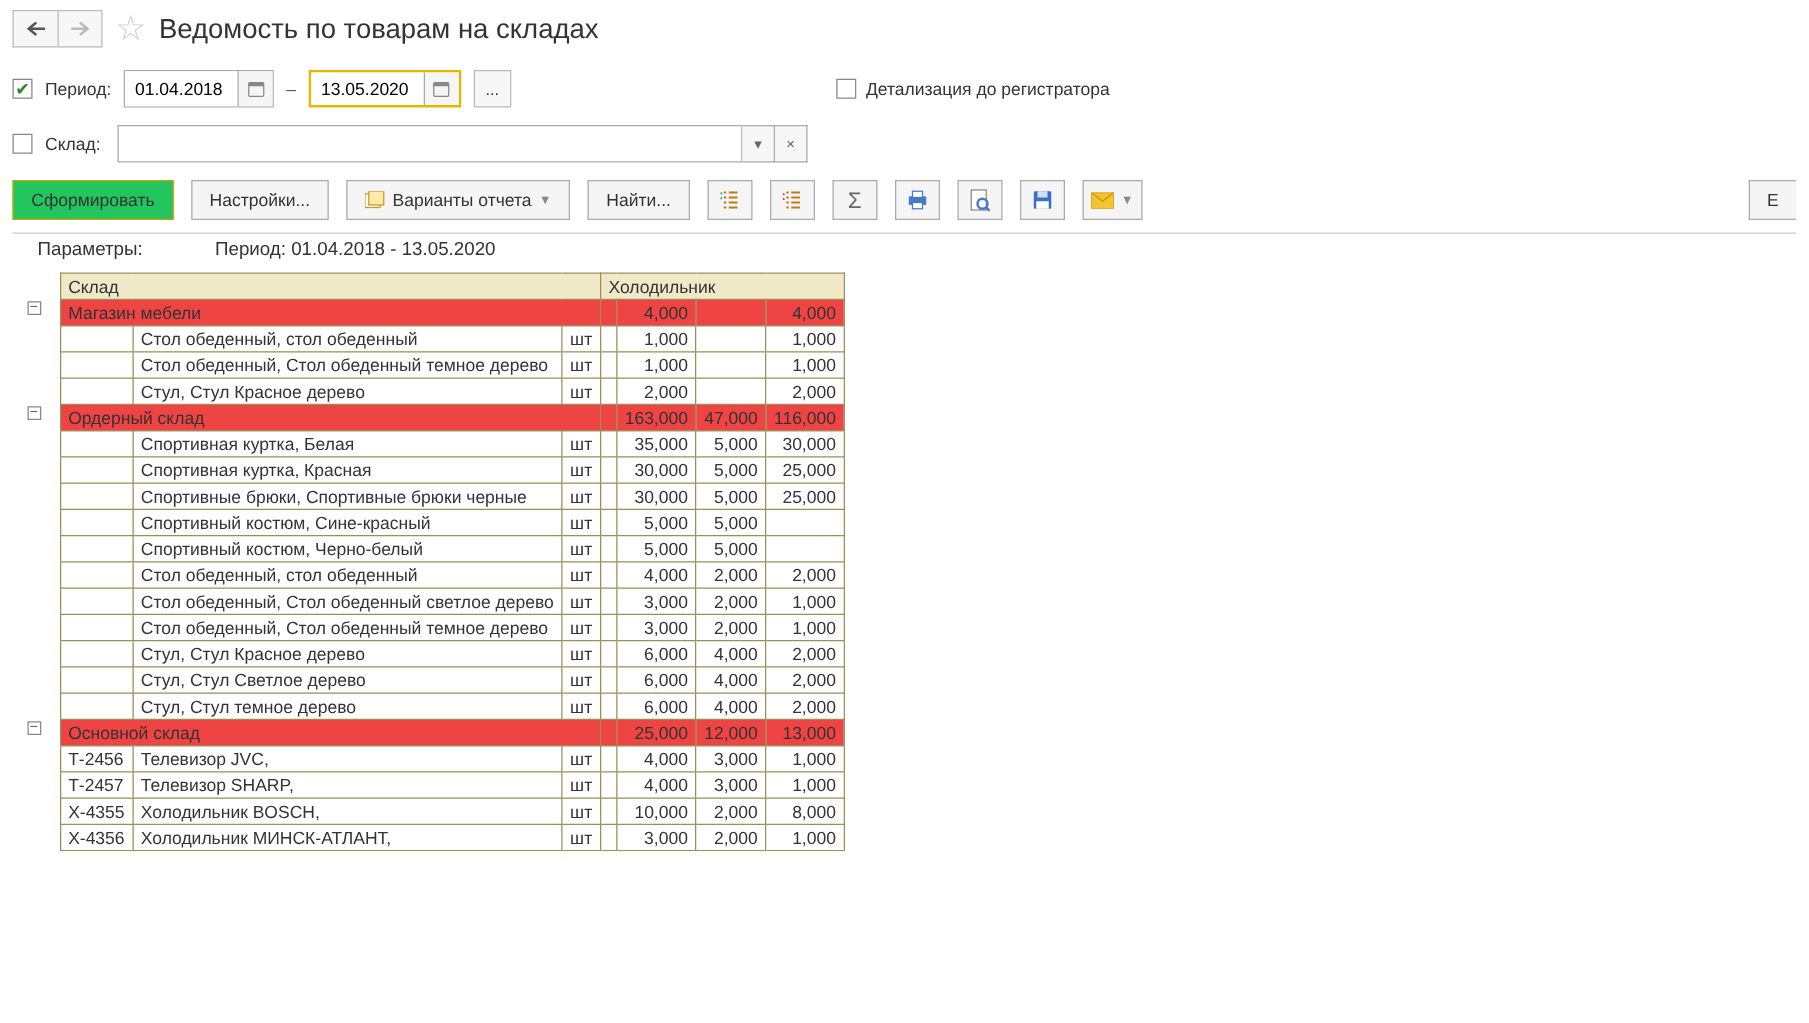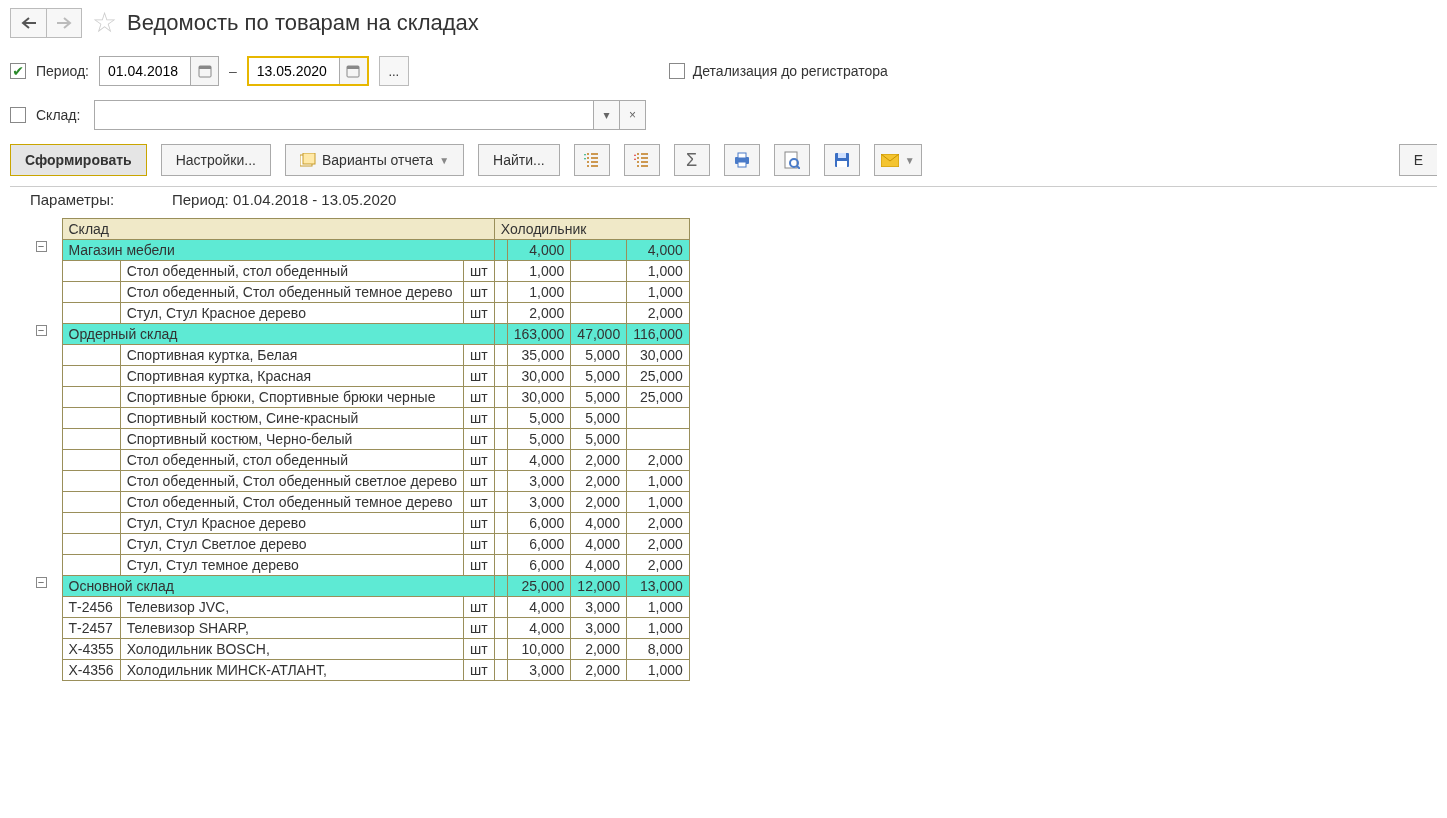--- a/index.html
+++ b/index.html
@@ -19,31 +19,31 @@
 .datebox input{border:none;outline:none;height:100%;padding:0 8px;width:90px;font-size:14px}
 .datebox .cal{width:28px;height:100%;border-left:1px solid #aaa;display:flex;align-items:center;justify-content:center;color:#777;background:#f5f5f5}
 .sep{font-size:14px;color:#555}
 .sqbtn{width:30px;height:30px;border:1px solid #bbb;background:#f7f7f7;display:flex;align-items:center;justify-content:center;cursor:pointer}
 .combo{display:flex;height:30px}
 .combo input{border:1px solid #aaa;width:500px;padding:0 6px;outline:none}
 .combo .drop,.combo .clr{width:26px;border:1px solid #aaa;border-left:none;display:flex;align-items:center;justify-content:center;background:#f7f7f7;color:#666;font-size:12px}
 .detail{display:flex;align-items:center;gap:8px;margin-left:250px}
 .toolbar{display:flex;align-items:center;gap:14px;margin-bottom:10px}
 .btn{height:32px;border:1px solid #aaa;background:#f5f5f5;padding:0 14px;display:inline-flex;align-items:center;gap:6px;cursor:pointer;font-size:14px}
-.btn.primary{background:#e5e5e5;border-color:#c9a500;font-weight:bold}
+.btn.primary{background:#22c55e;border-color:#c9a500;font-weight:normal}
 .btn.icon{width:36px;padding:0;justify-content:center}
 .btn .dd{font-size:10px;color:#888}
 .flex-spacer{flex:1}
 .report{border-top:1px solid #ccc;padding-top:4px}
 .params{font-size:15px;margin:0 0 10px 20px;display:flex;gap:32px}
 .params .plbl{width:110px}
-.grid{border-collapse:collapse;margin-left:24px}
+.grid{border-collapse:collapse;margin-left:10px}
 .grid th,.grid td{border:1px solid #9a8f5a;padding:2px 6px;font-size:14px;text-align:left;white-space:nowrap}
 .grid th{background:#f0e9c8;font-weight:normal}
-.grid .grp td{background:#5eead4}
+.grid .grp td{background:#ef4444}
 .grid .num{text-align:right}
 .grid .c-tree{width:14px;border:none;padding:0;background:#fff !important;text-align:center;vertical-align:top;font-size:11px;color:#666}
 .minus{display:inline-block;width:11px;height:11px;border:1px solid #888;line-height:8px;text-align:center;font-size:11px;background:#fff;color:#555}
 .c-art{width:100px}
 .c-nom{width:440px}
 .c-ed{width:48px}
 .c-n{width:108px}
 svg{display:block}
 </style>
 </head>

